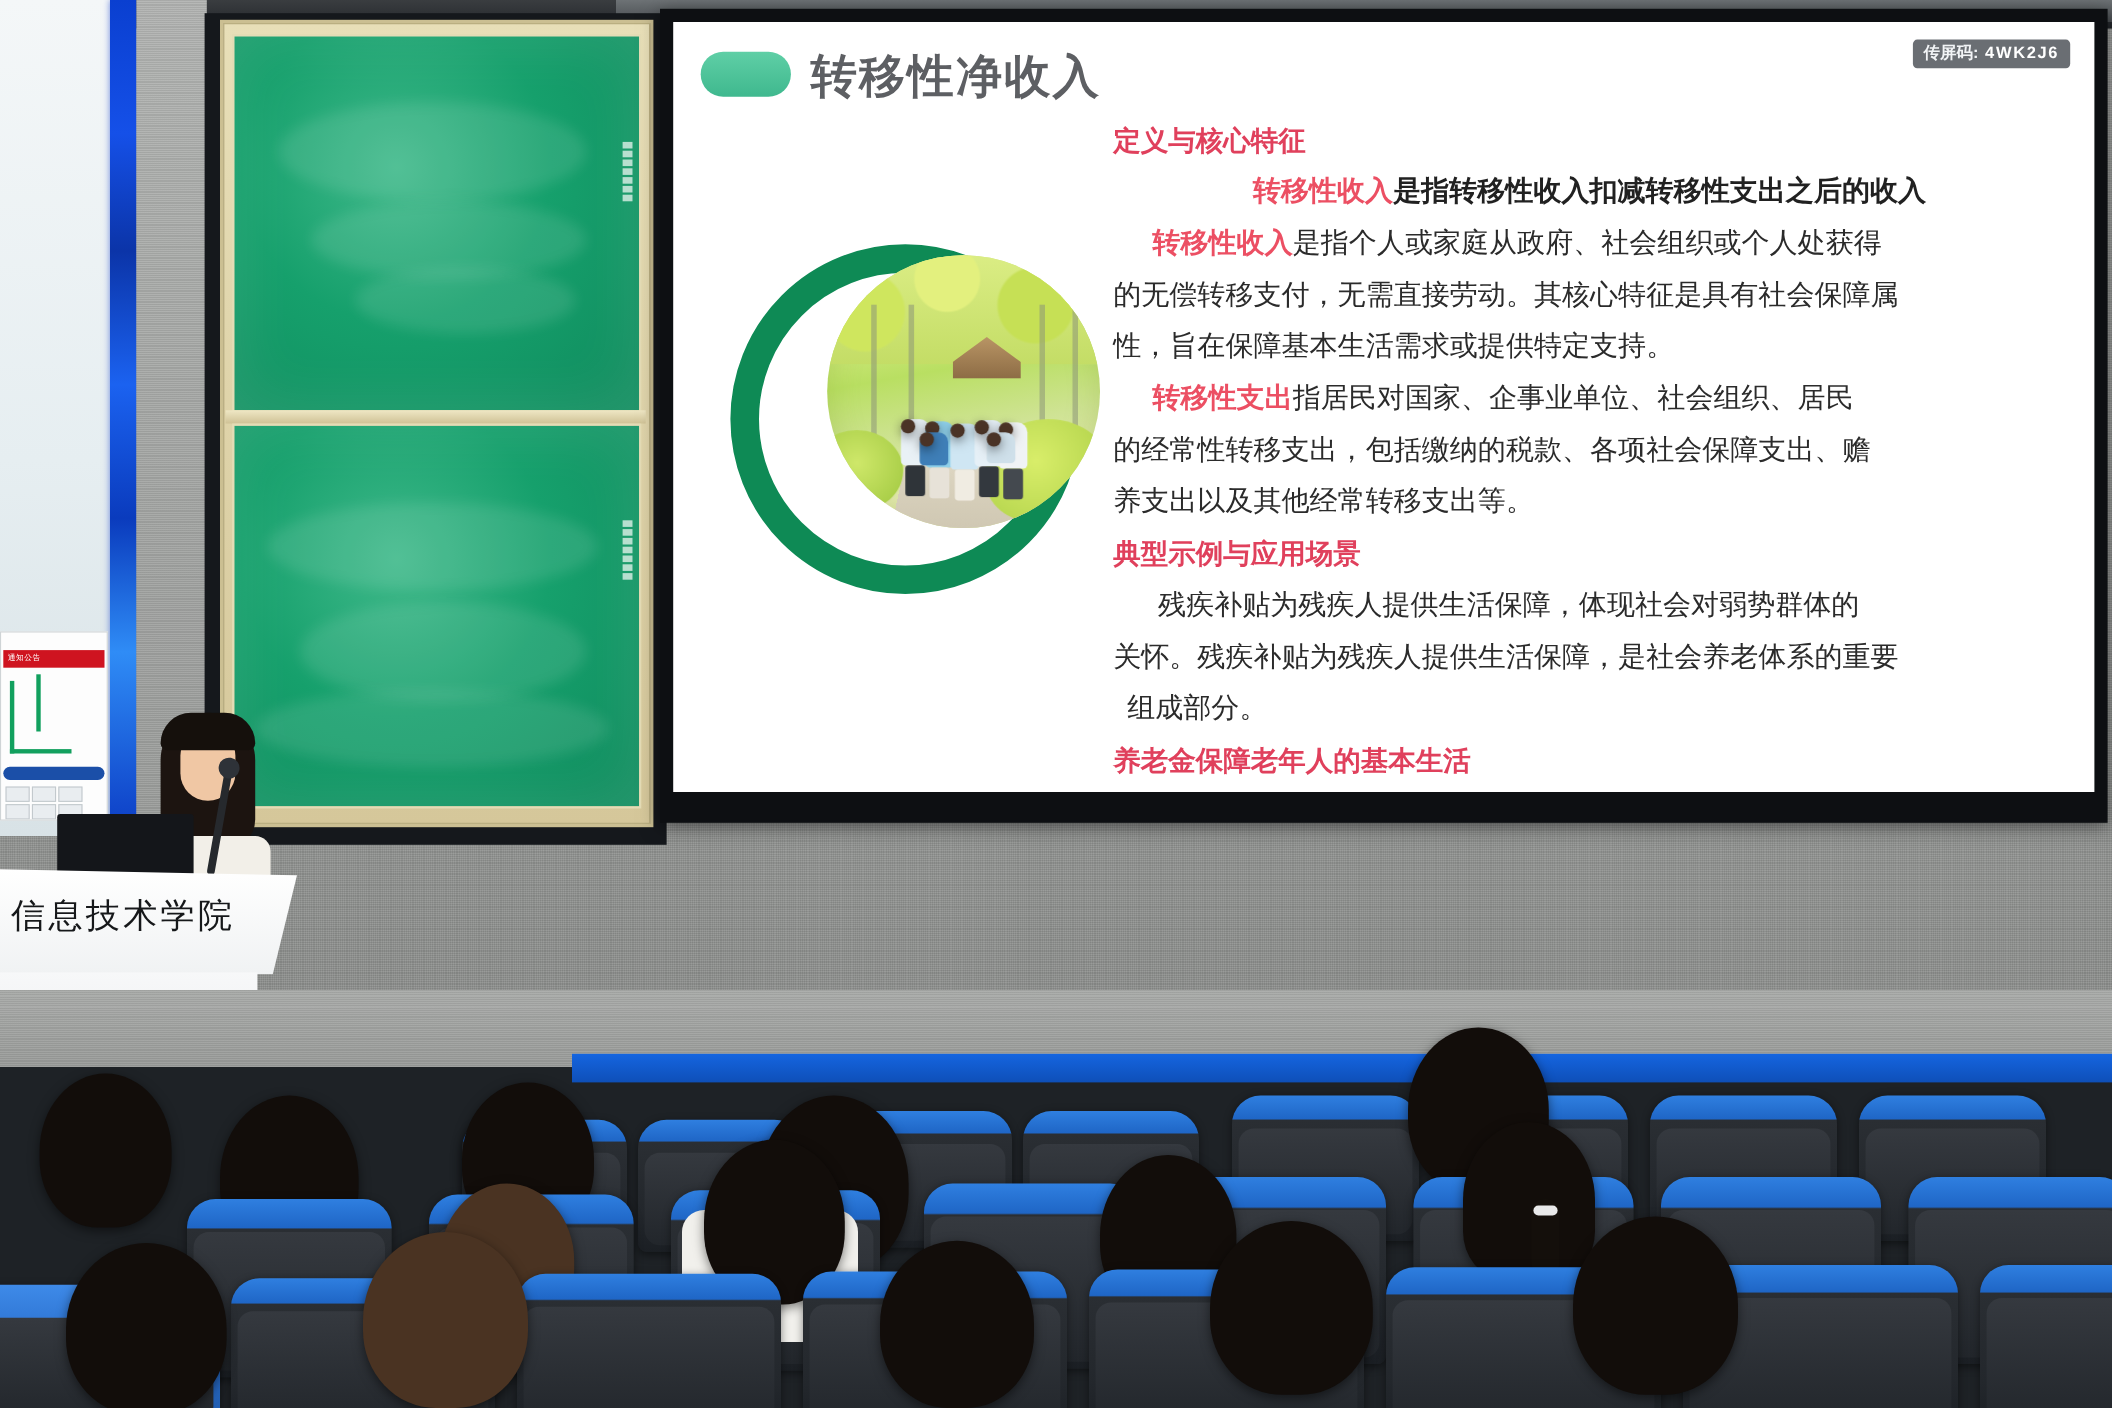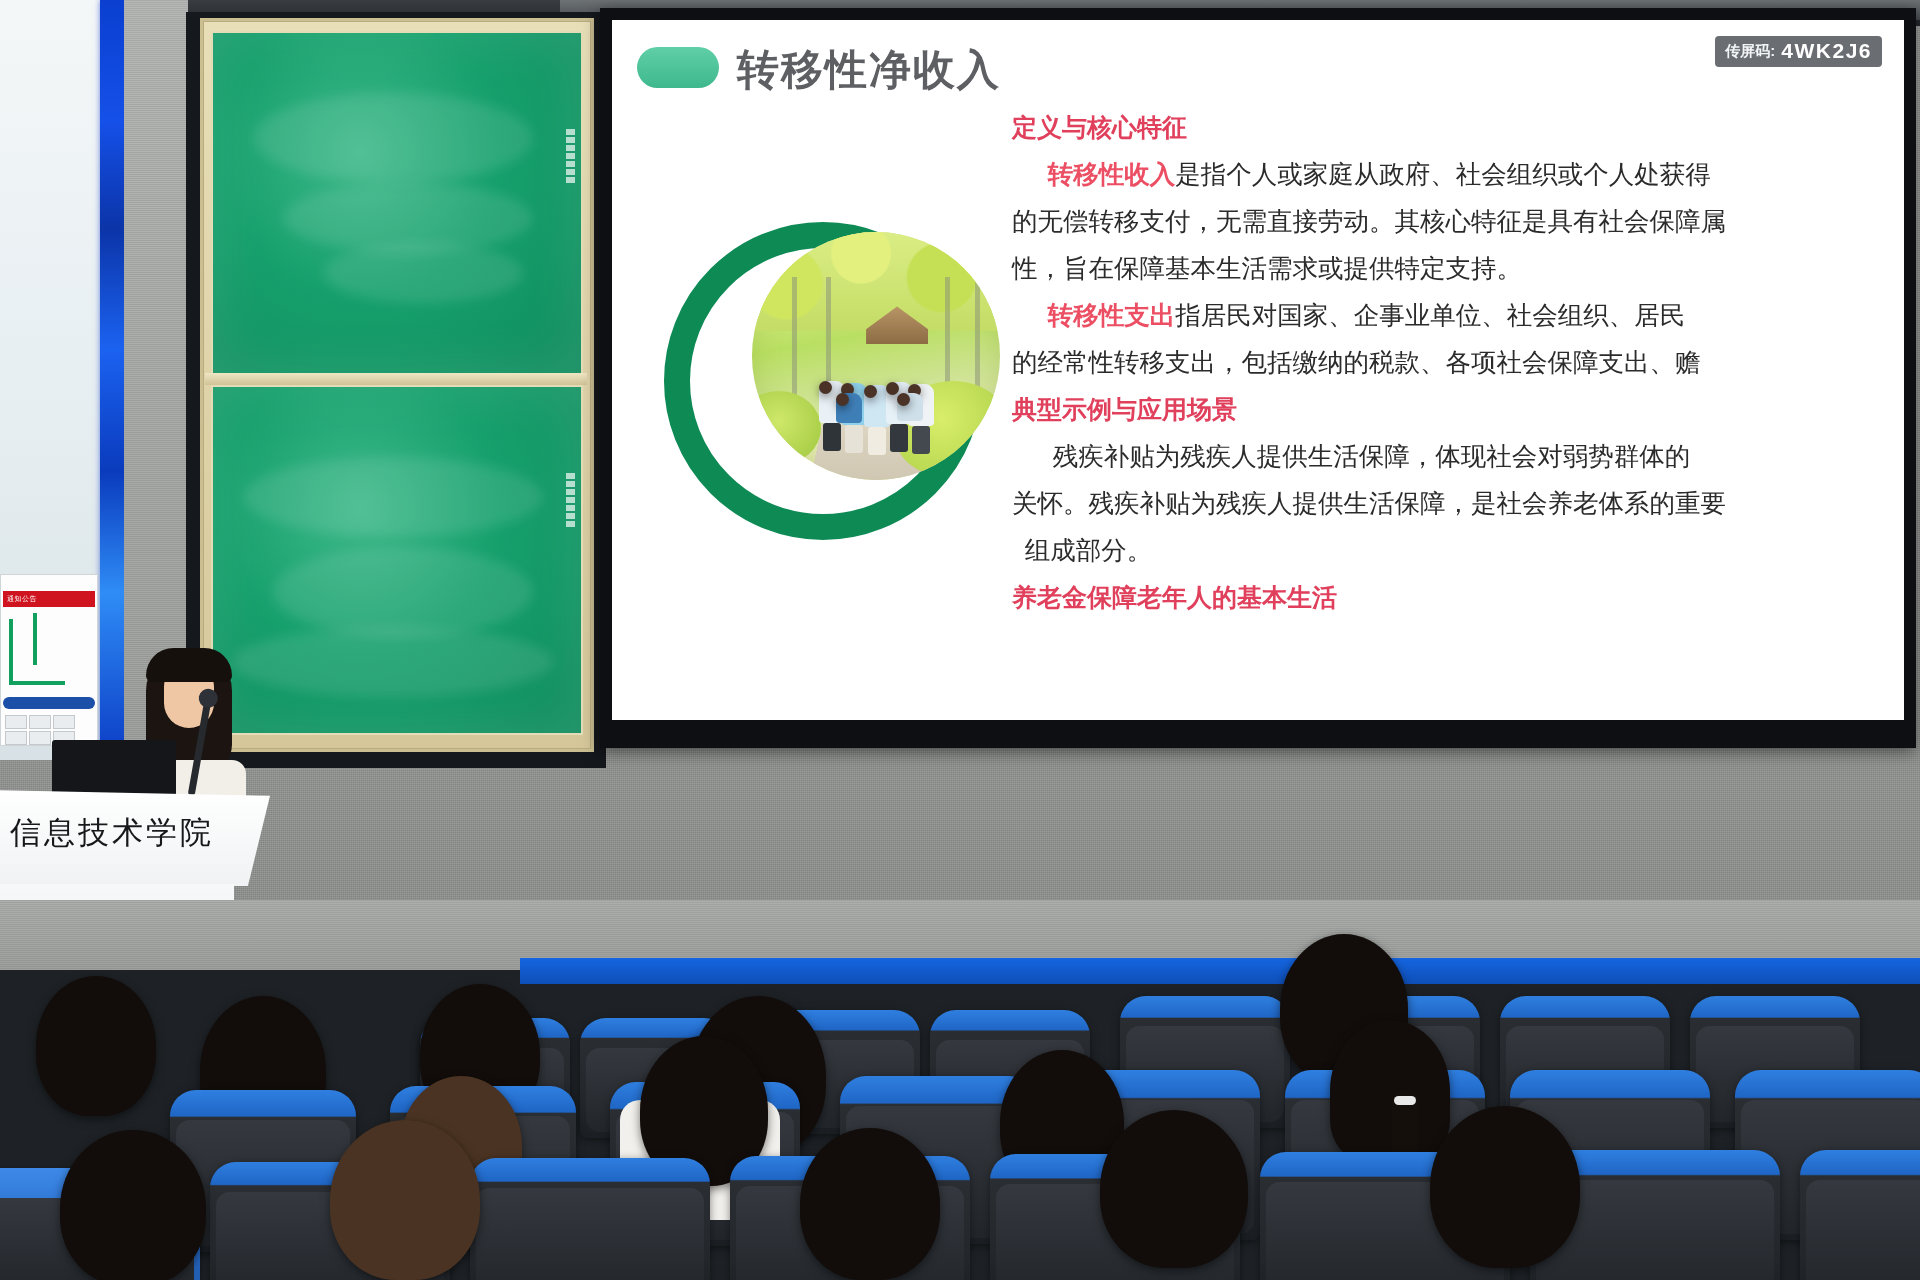--- a/index.html
+++ b/index.html
@@ -61,21 +61,21 @@
   
   .title-pill{position:absolute;left:25px;top:27px;width:82px;height:41px;border-radius:21px;
         background:linear-gradient(180deg,#5fcfa6,#3fb88e);}
   .slide-title{position:absolute;left:125px;top:22px;font-size:42px;font-weight:700;color:#5d5f63;
         letter-spacing:2px;font-family:"DejaVu Sans","Liberation Sans",sans-serif;}
 
   
   .code-badge{position:absolute;right:22px;top:16px;background:rgba(85,90,96,.88);border-radius:4px;
         padding:3px 10px 4px 10px;display:flex;align-items:center;gap:6px;}
   .code-badge .lbl{color:#f2f4f6;font-size:15px;font-weight:700;}
-  .code-badge .val{color:#ffffff;font-size:21px;font-weight:700;letter-spacing:1.5px;}
+  .code-badge .val{color:#ffffff;font-size:15px;font-weight:700;letter-spacing:1.5px;}
 
   
   .art-ring{position:absolute;left:52px;top:202px;width:266px;height:266px;border-radius:50%;
         border:26px solid #0e8a55;}
   .art-photo{position:absolute;left:140px;top:212px;width:248px;height:248px;border-radius:50%;overflow:hidden;
         background:linear-gradient(170deg,#e9f3b8 0%,#d8ec86 22%,#b9df62 42%,#cfe394 62%,#e4e9b0 80%,#d2e08a 100%);
         box-shadow:inset 0 0 28px rgba(120,150,40,.25);}
   .art-photo .canopy{position:absolute;left:-10%;top:-8%;width:120%;height:48%;
         background:radial-gradient(circle at 20% 60%, #cfe65e 0 14%, transparent 15%),
                    radial-gradient(circle at 45% 35%, #e3f07e 0 16%, transparent 17%),
@@ -262,31 +262,35 @@
         <div class="p" style="left:58%;bottom:30%;">
             <div class="head"></div>
             <div class="body" style="background:#cfe0ea;height:28px;"></div>
           </div>
       </div>
     </div>
 
     <div class="body-text">
       <p class="c-head head-red">定义与核心特征</p>
 
+      <p style="text-align:center;">
+        <span class="kw">转移性收入</span><span class="strong">是指转移性收入扣减转移性支出之后的收入</span>
+      </p>
 
       <p style="text-indent:1.4em;">
         <span class="kw">转移性收入</span><span>是指个人或家庭从政府、社会组织或个人处获得</span>
       </p>
       <p>的无偿转移支付，无需直接劳动。其核心特征是具有社会保障属</p>
       <p>性，旨在保障基本生活需求或提供特定支持。</p>
 
       <p style="text-indent:1.4em;">
         <span class="kw">转移性支出</span><span>指居民对国家、企事业单位、社会组织、居民</span>
       </p>
       <p>的经常性转移支出，包括缴纳的税款、各项社会保障支出、赡</p>
+      <p>养支出以及其他经常转移支出等。</p>
 
       <p class="c-head head-red">典型示例与应用场景</p>
       <p style="text-indent:1.6em;"><span>残疾补贴为残疾人提供生活保障，体现社会对弱势群体的</span></p>
       <p>关怀。残疾补贴为残疾人提供生活保障，是社会养老体系的重要</p>
       <p style="text-indent:.5em;">组成部分。</p>
 
       <p class="c-head head-red">养老金保障老年人的基本生活</p>
       <p style="text-indent:1.6em;"></p>
 
     </div>

